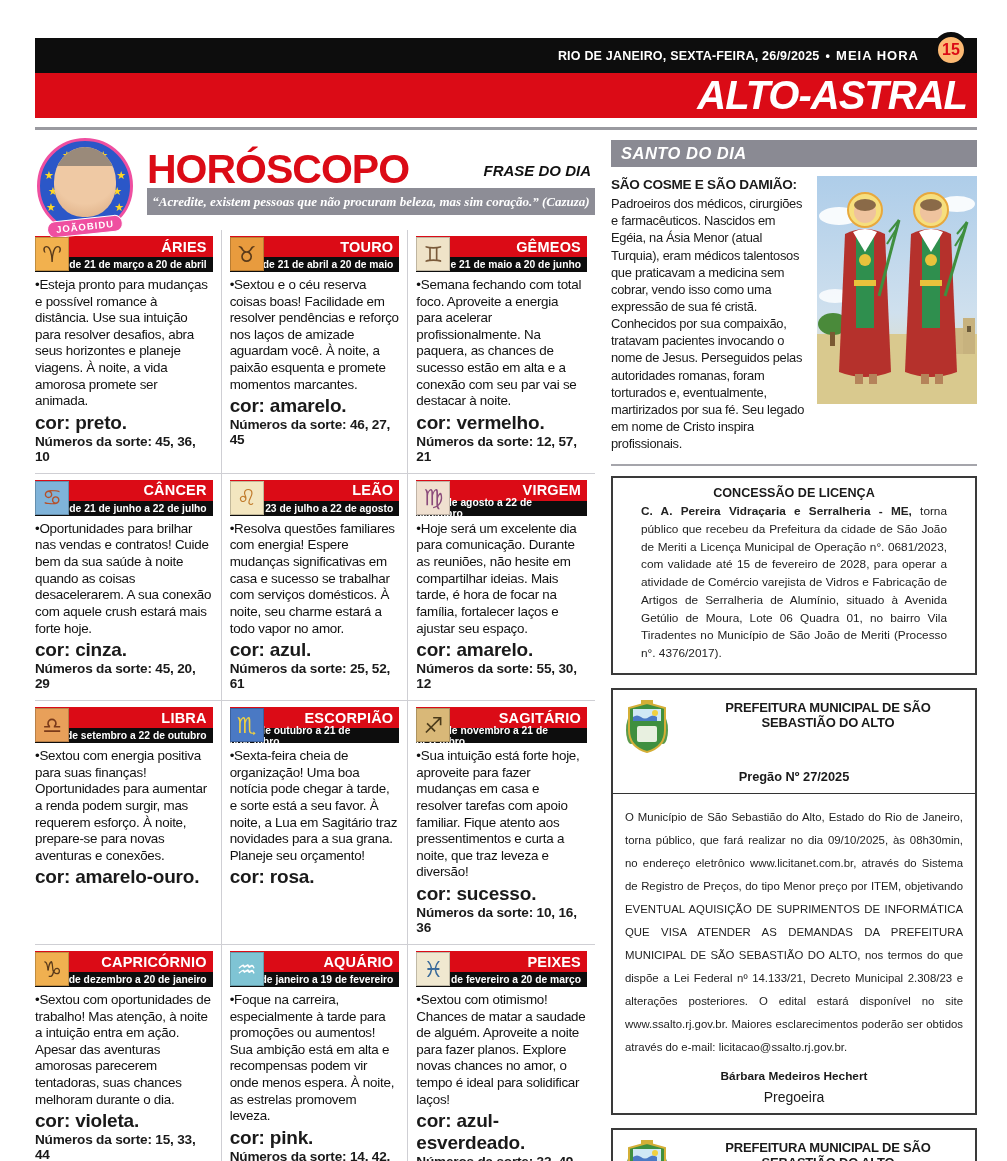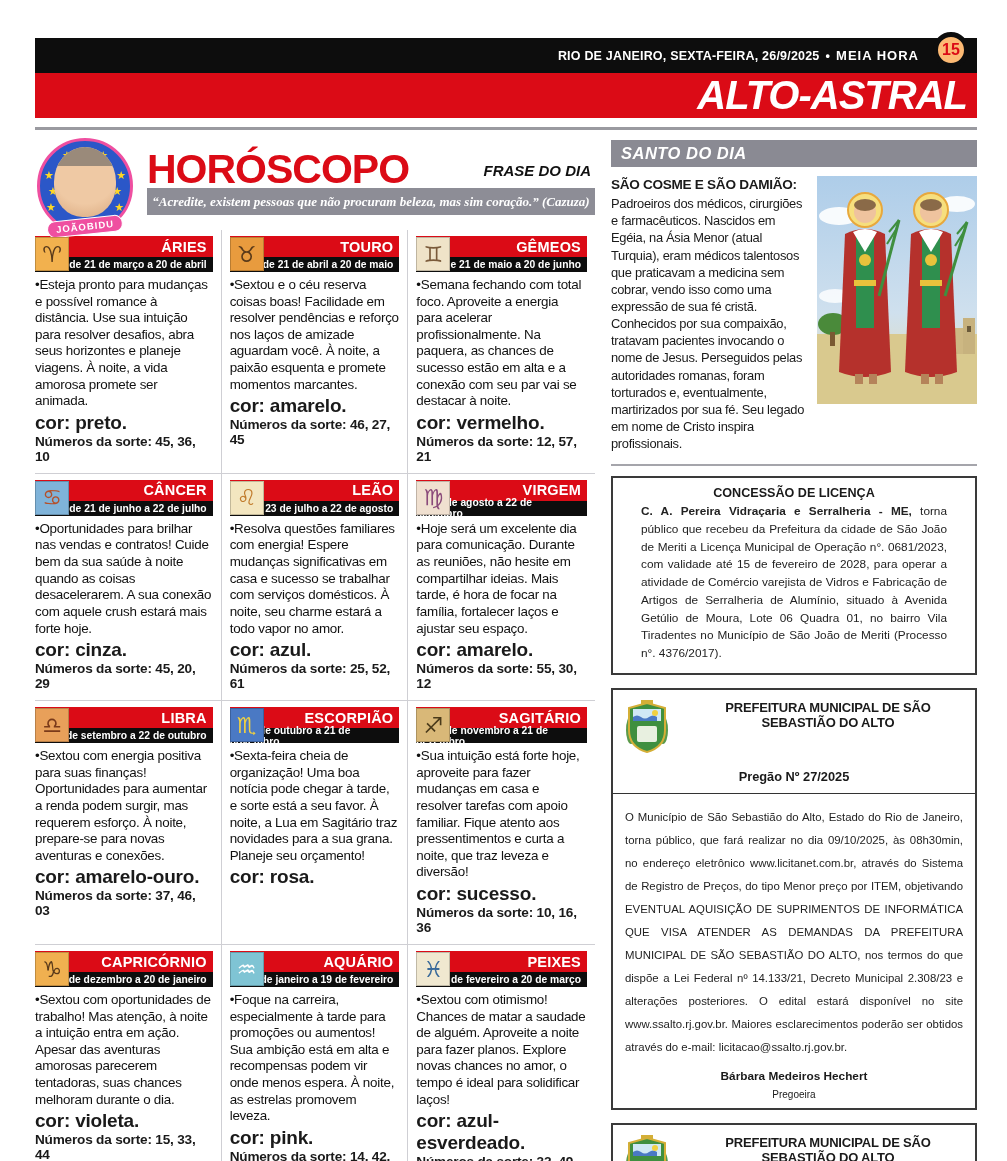--- a/index.html
+++ b/index.html
@@ -120,21 +120,21 @@
   .notice-body { font-size:11.8px; line-height:1.5; text-align:justify; color:#222; }
   .notice-body .b { font-weight:bold; }
 
   .pregao { border:2px solid #3a3a3a; padding:10px 12px 8px; margin-top:13px; }
   .pregao-head { display:flex; align-items:flex-start; gap:24px; }
   .org-name { flex:1; text-align:center; font-weight:bold; font-size:13px; letter-spacing:-0.2px; }
   .pregao-title { text-align:center; font-weight:bold; font-size:12.8px; margin-top:15px; }
   .title-rule { border-bottom:1.5px solid #333; margin:9px -12px 0; }
   .pregao-body { font-size:11.4px; line-height:2.02; text-align:justify; margin-top:12px; color:#222; }
   .sig-name { text-align:center; font-weight:bold; font-size:11.8px; margin-top:10px; }
-  .sig-role { text-align:center; font-size:10px; margin-top:6px; }
+  .sig-role { text-align:center; font-size:14px; margin-top:6px; }
 </style>
 </head>
 <body>
 
 <div class="page">
 
   <div class="topbar">
     <div class="datebar">
       <span>RIO DE JANEIRO, SEXTA-FEIRA, 26/9/2025</span>
       <span class="sep">•</span>
@@ -263,21 +263,20 @@
               <div class="s-icon">
                 <span>♎</span>
               </div>
             <div class="s-bars">
                 <div class="s-name">LIBRA</div>
             <div class="s-date">de 23 de setembro a 22 de outubro</div>
               </div>
             </div>
           <p class="s-text">•Sextou com energia positiva para suas finanças! Oportunidades para aumentar a renda podem surgir, mas requerem esforço. À noite, prepare-se para novas aventuras e conexões.</p>
           <p class="s-cor">cor: amarelo-ouro.</p>
-          <p class="s-num">Números da sorte: 37, 46, 03</p>
         </article>
         <article class="sign">
           <div class="s-head">
               <div class="s-icon">
                 <span>♏</span>
               </div>
             <div class="s-bars">
                 <div class="s-name">ESCORPIÃO</div>
             <div class="s-date">de 23 de outubro a 21 de novembro</div>
               </div>

